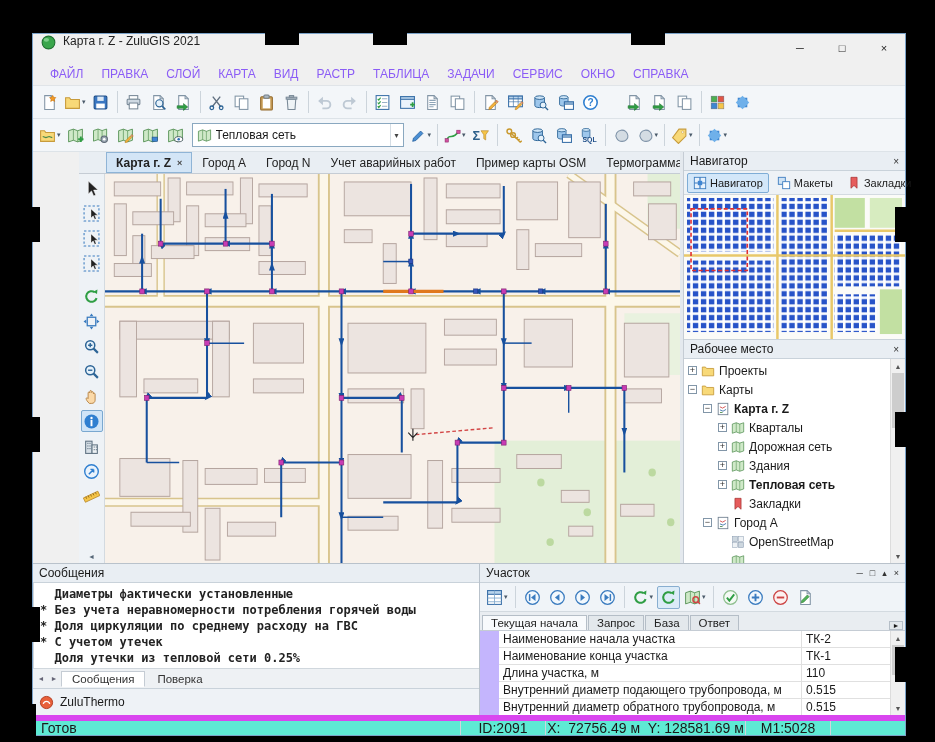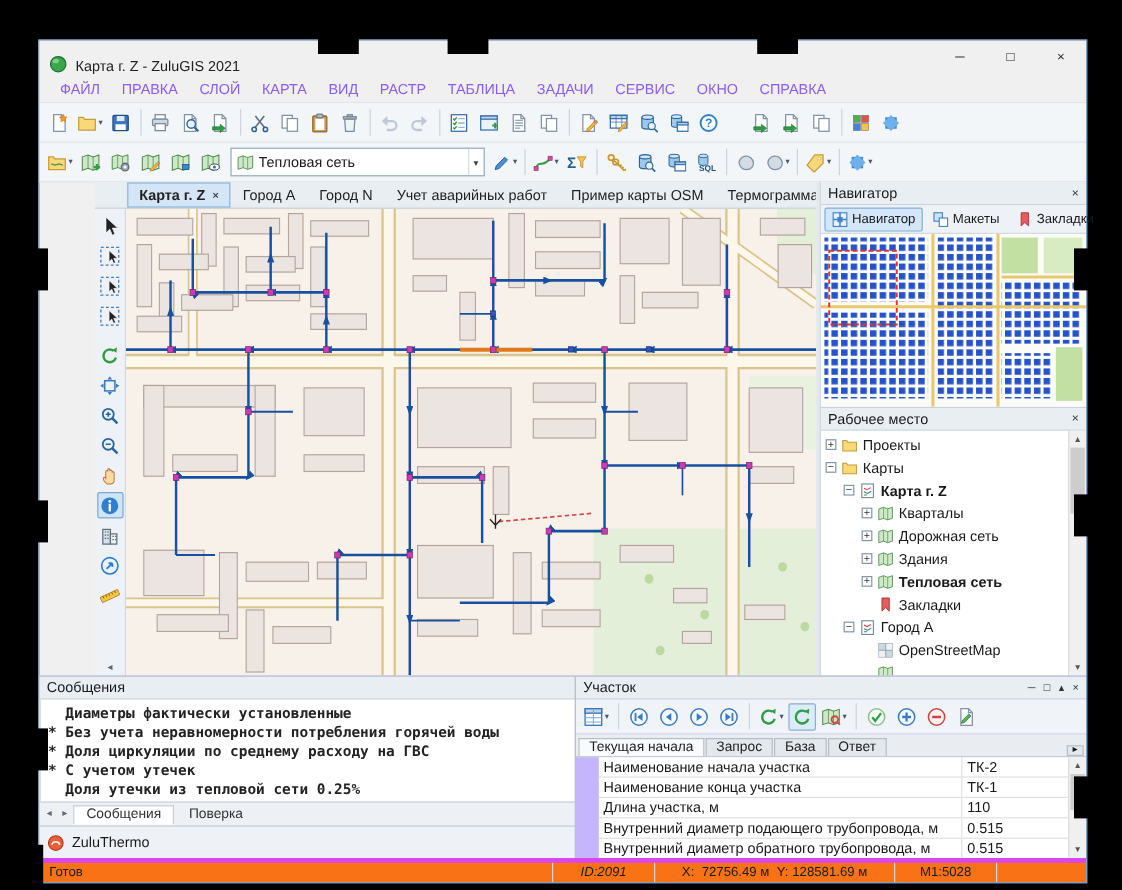--- a/index.html
+++ b/index.html
@@ -3,21 +3,21 @@
 <meta charset="utf-8">
 <style>
   *{margin:0;padding:0;box-sizing:border-box;font-family:"Liberation Sans","DejaVu Sans",sans-serif;}
   html,body{width:935px;height:742px;overflow:hidden;}
   #stage{position:relative;width:935px;height:742px;background:#000;}
   .win{position:absolute;left:32px;top:33px;width:874px;height:703px;background:#f0f0f0;
        border:1px solid #7ba2c8;display:flex;flex-direction:column;font-size:12px;color:#1a1a1a;}
   .mk{position:absolute;background:#000;z-index:60;}
 
   
-  .tb{height:28px;display:flex;align-items:flex-end;background:#f0f0f0;padding-left:7px;gap:6px;flex:none;}
+  .tb{height:28px;display:flex;align-items:flex-start;background:#f0f0f0;padding-left:7px;gap:6px;flex:none;}
   .tb-title{font-size:12px;color:#222;}
   .cbtns{margin-left:auto;display:flex;height:100%;}
   .cbtn{width:42px;height:100%;display:flex;align-items:center;justify-content:center;font-size:11px;color:#222;}
 
   
   .menubar{height:24px;display:flex;align-items:center;background:#f0f0f0;border-bottom:1px solid #e0e4e8;padding-left:8px;flex:none;}
   .mitem{padding:0 9px;line-height:24px;font-size:12px;color:#8b5cf6;}
 
   
   .tbar{height:33px;display:flex;align-items:center;background:#f3f6f9;border-bottom:1px solid #dde3e8;padding:0 4px;gap:1px;flex:none;}
@@ -94,24 +94,24 @@
   .stab{padding:1px 8px;font-size:11.5px;border:1px solid #b5bec7;border-bottom:none;background:#e3e8ec;color:#222;white-space:nowrap;}
   .stab.act{background:#f8fafc;}
   .stsc{margin-left:auto;margin-right:2px;font-size:7px;border:1px solid #b5bec7;width:14px;text-align:center;background:#e3e8ec;}
   .sbody{flex:1;display:flex;min-height:0;background:#fff;margin-left:19px;}
   .grid{flex:1;min-width:0;}
   .srow{height:17px;display:flex;border-bottom:1px solid #e0e0e0;font-size:12px;}
   .sname{flex:1;padding:0 4px;display:flex;align-items:center;border-right:1px solid #e0e0e0;white-space:nowrap;overflow:hidden;}
   .sval{width:88px;padding:0 4px;display:flex;align-items:center;white-space:nowrap;}
 
   
-  .status{height:20px;display:flex;align-items:center;background:#f97316;border-top:4px solid #d946ef;font-size:11px;flex:none;}
+  .status{height:20px;display:flex;align-items:center;background:#5eead4;border-top:6px solid #d946ef;font-size:14px;flex:none;}
   .scell{height:100%;display:flex;align-items:center;padding:0 8px;border-left:1px solid #cfd6dc;white-space:pre;}
   #st-ready{flex:1;border-left:none;}
-  #st-id{width:85px;justify-content:center;font-style:italic;}
+  #st-id{width:85px;justify-content:center;}
   #st-coords{width:200px;justify-content:center;}
   #st-scale{width:85px;justify-content:center;}
   #st-tail{width:75px;}
 </style>
 </head>
 <body>
 
 <svg width="0" height="0" style="position:absolute" aria-hidden="true">
 <defs>
   <symbol id="s-page" viewBox="0 0 16 16">

